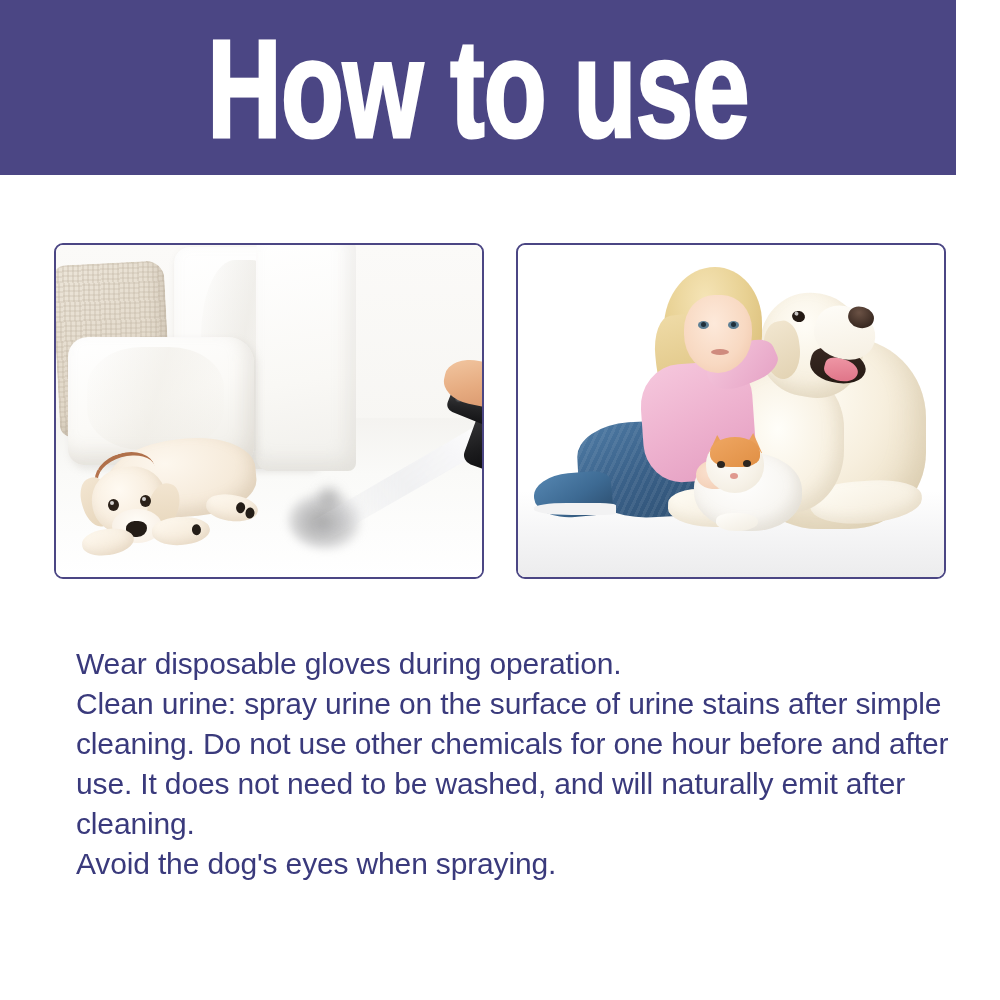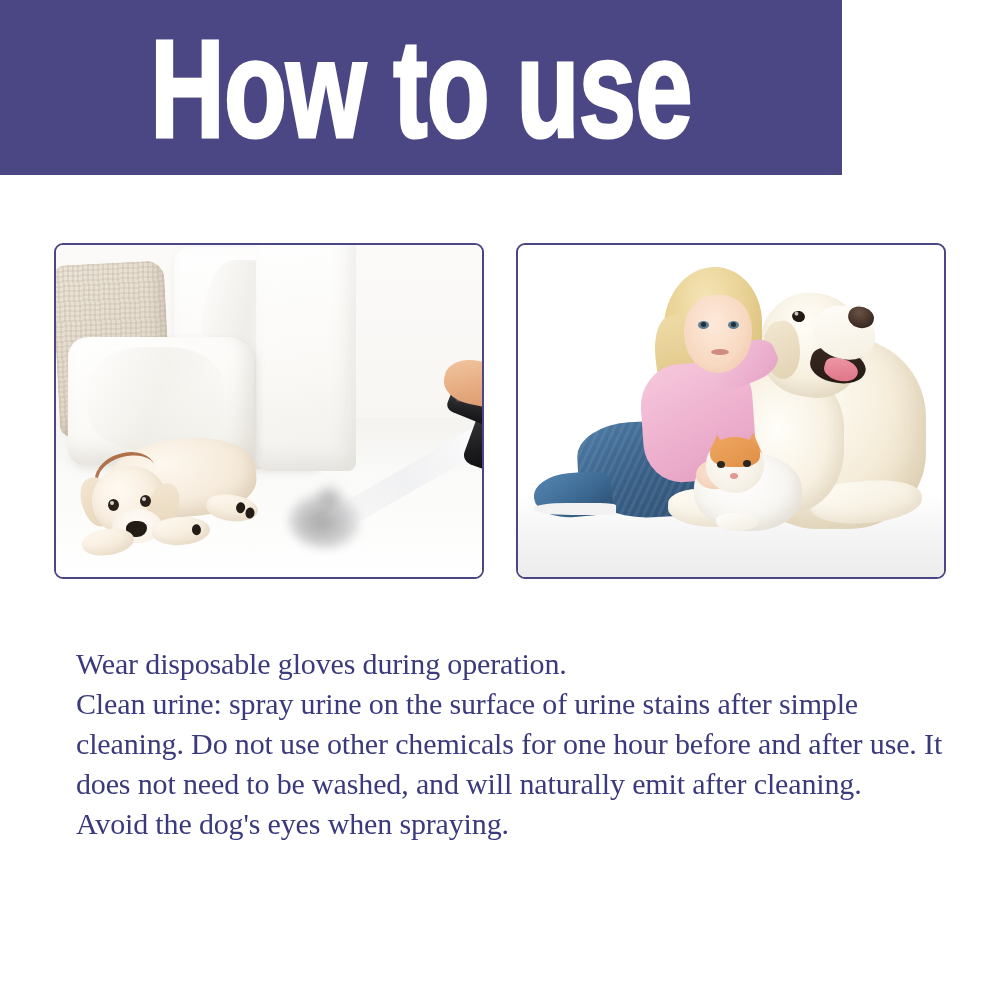--- a/index.html
+++ b/index.html
@@ -18,21 +18,21 @@
     width: 1000px;
     height: 1000px;
     background: #ffffff;
   }
 
   
   .header-band {
     position: absolute;
     left: 0;
     top: 0;
-    width: 842px;
+    width: 956px;
     height: 175px;
     background: #4b4684;
     display: flex;
     align-items: center;
     justify-content: center;
   }
 
   .header-title {
     color: #ffffff;
     font-family: "Liberation Sans Narrow", "Liberation Sans", sans-serif;
@@ -455,21 +455,21 @@
     border-radius: 40% 46% 50% 48%;
   }
 
   
   .instructions {
     position: absolute;
     left: 76px;
     top: 644px;
     width: 876px;
     color: #3a3a7c;
-    font-family: Liberation Serif, serif;
+    font-family: Liberation Sans, sans-serif;
     font-size: 30px;
     line-height: 40px;
     font-weight: 400;
     letter-spacing: -0.15px;
   }
   .instructions p { margin: 0; }
 </style>
 </head>
 <body>
 

